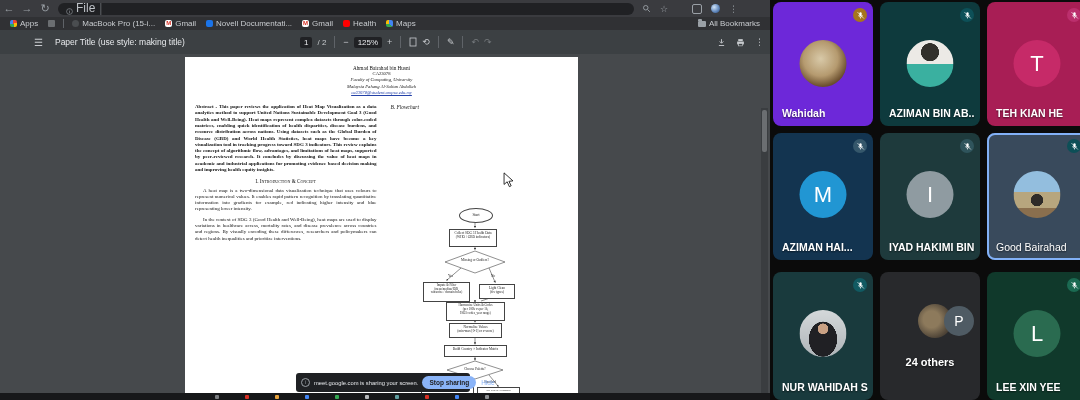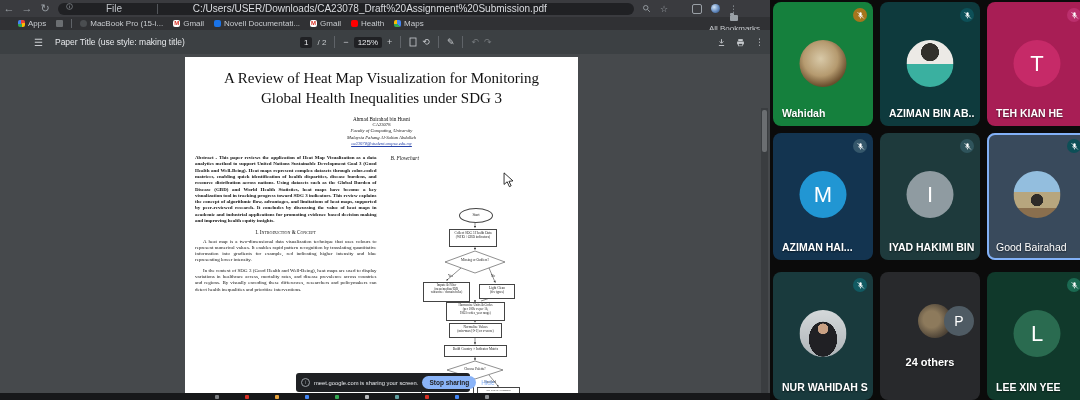--- a/index.html
+++ b/index.html
@@ -4,34 +4,34 @@
 <style>
   html,body{margin:0;padding:0;background:#000;width:1080px;height:400px;overflow:hidden;
     font-family:"Liberation Sans",sans-serif;}
   .stage{position:relative;width:1080px;height:400px;background:#0b0b0b;}
 
   
   .screen{position:absolute;left:0;top:0;width:770px;height:400px;background:#46494c;overflow:hidden;}
   .chrome-top{position:absolute;left:0;top:0;width:770px;height:17px;background:#3a3b3f;display:flex;align-items:center;}
   .navbtn{color:#9aa0a6;font-size:11px;line-height:17px;width:18px;text-align:center;flex:0 0 auto;}
   .url-bar{flex:0 0 auto;width:560px;height:12px;background:#202124;border-radius:7px;margin-left:4px;
-    display:flex;align-items:flex-start;padding:0 8px;color:#dadce0;font-size:10px;white-space:nowrap;overflow:hidden;gap:30px;}
+    display:flex;align-items:flex-end;padding:0 8px;color:#dadce0;font-size:12px;white-space:nowrap;overflow:hidden;}
   .url-bar .scheme{color:#bdc1c6;margin:0 4px 0 3px;}
   .url-bar .sep{color:#5f6368;margin-right:4px;}
   .top-icons{display:flex;align-items:center;margin-left:8px;gap:9px;color:#9aa0a6;font-size:9px;}
   .mini-avatar{width:9px;height:9px;border-radius:50%;background:radial-gradient(circle at 35% 35%,#cfe3f7,#5b82b8 60%,#2e4a73);}
   .boxicon{width:8px;height:8px;border:1px solid #9aa0a6;border-radius:2px;}
   .bookmarks{position:absolute;left:0;top:17px;width:770px;height:13px;background:#303134;display:flex;align-items:center;
-    font-size:8px;color:#c8cbcf;gap:4px;padding-left:18px;box-sizing:border-box;}
+    font-size:8px;color:#c8cbcf;gap:4px;padding-left:10px;box-sizing:border-box;}
   .bm{display:flex;align-items:center;gap:3px;margin-right:6px;white-space:nowrap;}
   .fav{width:7px;height:7px;border-radius:2px;display:inline-block;flex:0 0 auto;}
   .apps-ico{background:conic-gradient(#ea4335 0 25%,#fbbc04 0 50%,#34a853 0 75%,#4285f4 0);border-radius:2px;}
   .vsep{width:1px;height:9px;background:#5f6368;margin:0 4px;}
   .bm-spacer{flex:1;}
-  .allbm{display:flex;align-items:center;gap:3px;margin-right:10px;flex-direction:column;}
+  .allbm{display:flex;align-items:center;gap:3px;margin-right:10px;}
   .folder{width:8px;height:6px;background:#9aa0a6;border-radius:1px;position:relative;}
   .folder:before{content:"";position:absolute;left:0;top:-2px;width:4px;height:2px;background:#9aa0a6;border-radius:1px 1px 0 0;}
 
   .pdf-toolbar{position:absolute;left:0;top:30px;width:770px;height:24px;background:#3c4043;display:flex;align-items:center;
     color:#e8eaed;font-size:8.5px;}
   .hamburger{color:#c8cbcf;font-size:10px;margin:0 12px 0 34px;}
   .pdf-title{color:#e8eaed;}
   .tb-center{position:absolute;left:300px;top:0;height:24px;display:flex;align-items:center;gap:5px;color:#c8cbcf;}
   .chip{background:#202124;border-radius:2px;padding:1px 4px;font-size:8px;color:#e8eaed;}
   .tbdiv{width:1px;height:12px;background:#5f6368;margin:0 3px;}
@@ -118,21 +118,20 @@
       <span class="navbtn">→</span>
       <span class="navbtn">↻</span>
       <div class="url-bar">
         <svg width="7" height="7" viewBox="0 0 24 24">
             <circle cx="12" cy="12" r="10" fill="none" stroke="#9aa0a6" stroke-width="2"></circle>
             <rect x="11" y="6" width="2" height="2" fill="#9aa0a6"></rect>
             <rect x="11" y="10" width="2" height="8" fill="#9aa0a6"></rect>
           </svg>
         <span class="scheme">File</span>
         <span class="sep">|</span>
-        <span>C:/Users/USER/Downloads/CA23078_Draft%20Assignment%20Submission.pdf</span>
       </div>
       <div class="top-icons">
         <svg width="9" height="9" viewBox="0 0 24 24">
             <circle cx="10" cy="10" r="6" fill="none" stroke="#9aa0a6" stroke-width="2.4"></circle>
             <line x1="15" y1="15" x2="21" y2="21" stroke="#9aa0a6" stroke-width="2.4"></line>
           </svg>
         <span>☆</span>
         <span style="width:6px"></span>
         <span class="boxicon"></span>
         <span class="mini-avatar"></span>
@@ -208,21 +207,20 @@
             <rect x="6" y="3" width="12" height="5" fill="#c8cbcf"></rect>
             <rect x="3" y="9" width="18" height="8" rx="1" fill="#c8cbcf"></rect>
             <rect x="7" y="15" width="10" height="6" fill="#3c4043" stroke="#c8cbcf" stroke-width="1.6"></rect>
           </svg>
         <span class="tbico">⋮</span>
       </div>
     </div>
 
     <div class="viewer">
       <div class="page">
-        <div class="doc-title">A Review of Heat Map Visualization for Monitoring Global Health Inequalities under SDG 3</div>
         <div class="authors">
           <div class="nm">Ahmad Bairahad bin Husni</div>
           <div>CA23078</div>
           <div class="it">Faculty of Computing, University</div>
           <div class="it">Malaysia Pahang Al-Sultan Abdullah</div>
           <div class="email">ca23078@student.umpsa.edu.my</div>
         </div>
         <div class="cols">
           <div class="col">
             <div class="abstract">Abstract - This paper reviews the application of Heat Map Visualization as a data analytics method to support United Nations Sustainable Development Goal 3 (Good Health and Well-Being). Heat maps represent complex datasets through color-coded matrices, enabling quick identification of health disparities, disease burdens, and resource distribution across nations. Using datasets such as the Global Burden of Disease (GBD) and World Health Statistics, heat maps have become a key visualization tool in tracking progress toward SDG 3 indicators. This review explains the concept of algorithmic flow, advantages, and limitations of heat maps, supported by peer-reviewed research. It concludes by discussing the value of heat maps in academic and industrial applications for promoting evidence based decision making and improving health equity insights.</div>
@@ -309,21 +307,21 @@
         <span class="tk" style="background:#b5b8bb"></span>
       <span class="tk" style="background:#5f9ea0"></span>
         <span class="tk" style="background:#d93025"></span>
       <span class="tk" style="background:#4285f4"></span>
         <span class="tk" style="background:#8a8d90"></span>
     </div>
   </div>
 
   <div class="tiles">
 
-    <div class="tile" style="left:3px;top:2px;height:124px;background:#15803d">
+    <div class="tile" style="left:3px;top:2px;height:124px;background:#6d28d9">
       <span class="avatar ph-wahidah"></span>
       <span class="mic" style="background:#a6751d">
         <svg viewBox="0 0 24 24">
             <path d="M12 14a3 3 0 0 0 3-3V6a3 3 0 0 0-6 0v5a3 3 0 0 0 3 3z" fill="#fff"></path>
             <path d="M17 11a5 5 0 0 1-10 0" stroke="#fff" stroke-width="1.8" fill="none"></path>
             <line x1="12" y1="16" x2="12" y2="20" stroke="#fff" stroke-width="1.8"></line>
             <line x1="4" y1="3" x2="21" y2="20" stroke="#fff" stroke-width="1.8"></line>
           </svg>
       </span>
       <span class="pname">Wahidah</span>

